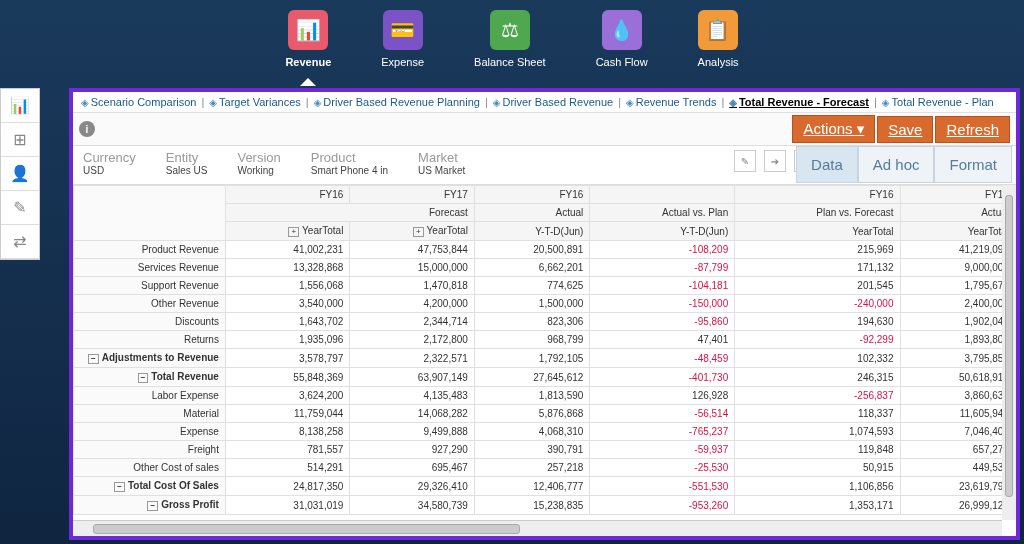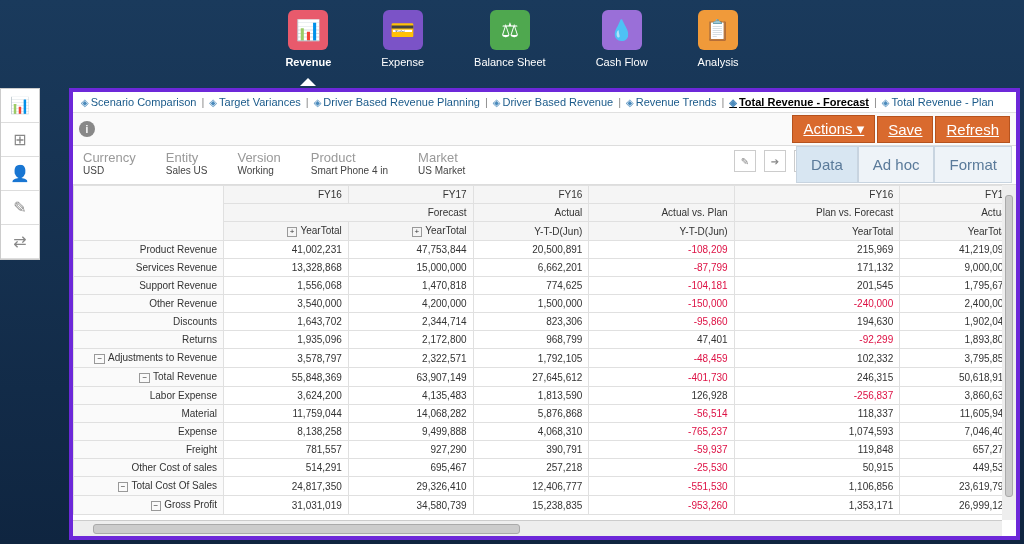--- a/index.html
+++ b/index.html
@@ -171,21 +171,21 @@
   font-weight: normal;
   text-align: right;
 }
 .grid .row-label {
   text-align: right;
   background: #fafafa;
   padding-left: 14px;
 }
 .grid .row-label.indent { padding-left: 30px; }
 .grid tr.bold td { font-weight: normal; }
-.grid tr.bold .row-label { font-weight: normal; }
+.grid tr.bold .row-label { font-weight: bold; }
 .neg { color: #d14; }
 .expand { font-size: 8px; border: 1px solid #999; padding: 0 2px; margin-right: 3px; display: inline-block; line-height: 8px; }
 .hscroll {
   height: 16px;
   background: #eee;
   border-top: 1px solid #ccc;
   position: relative;
 }
 .hscroll-thumb {
   position: absolute;

